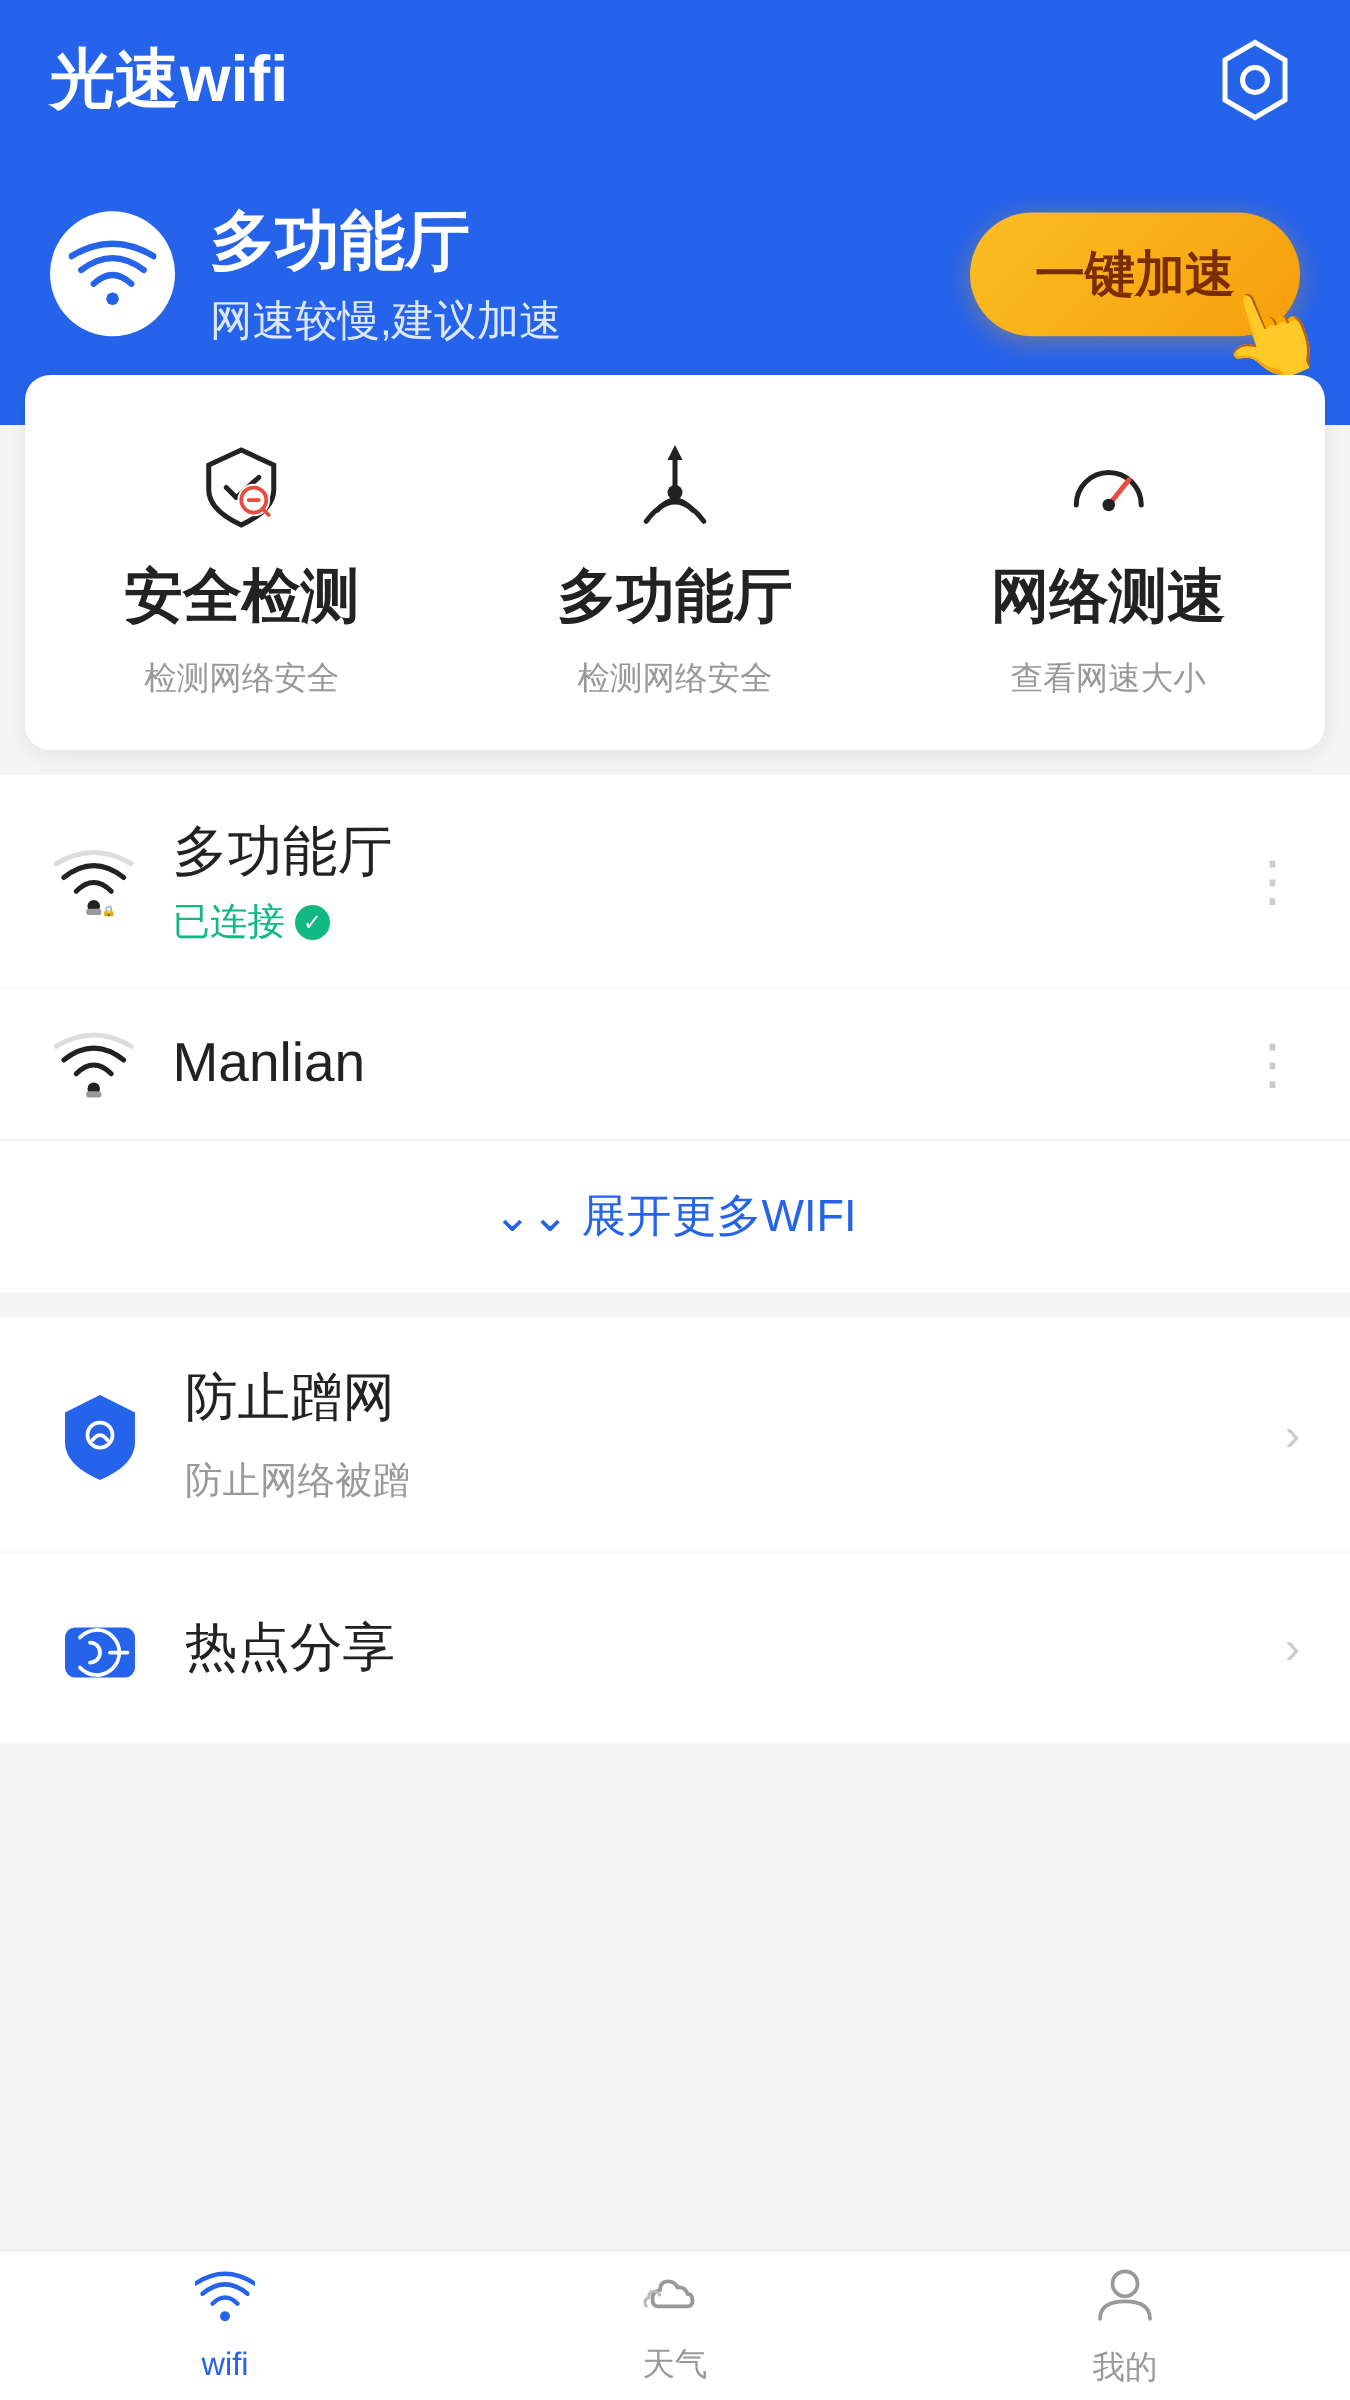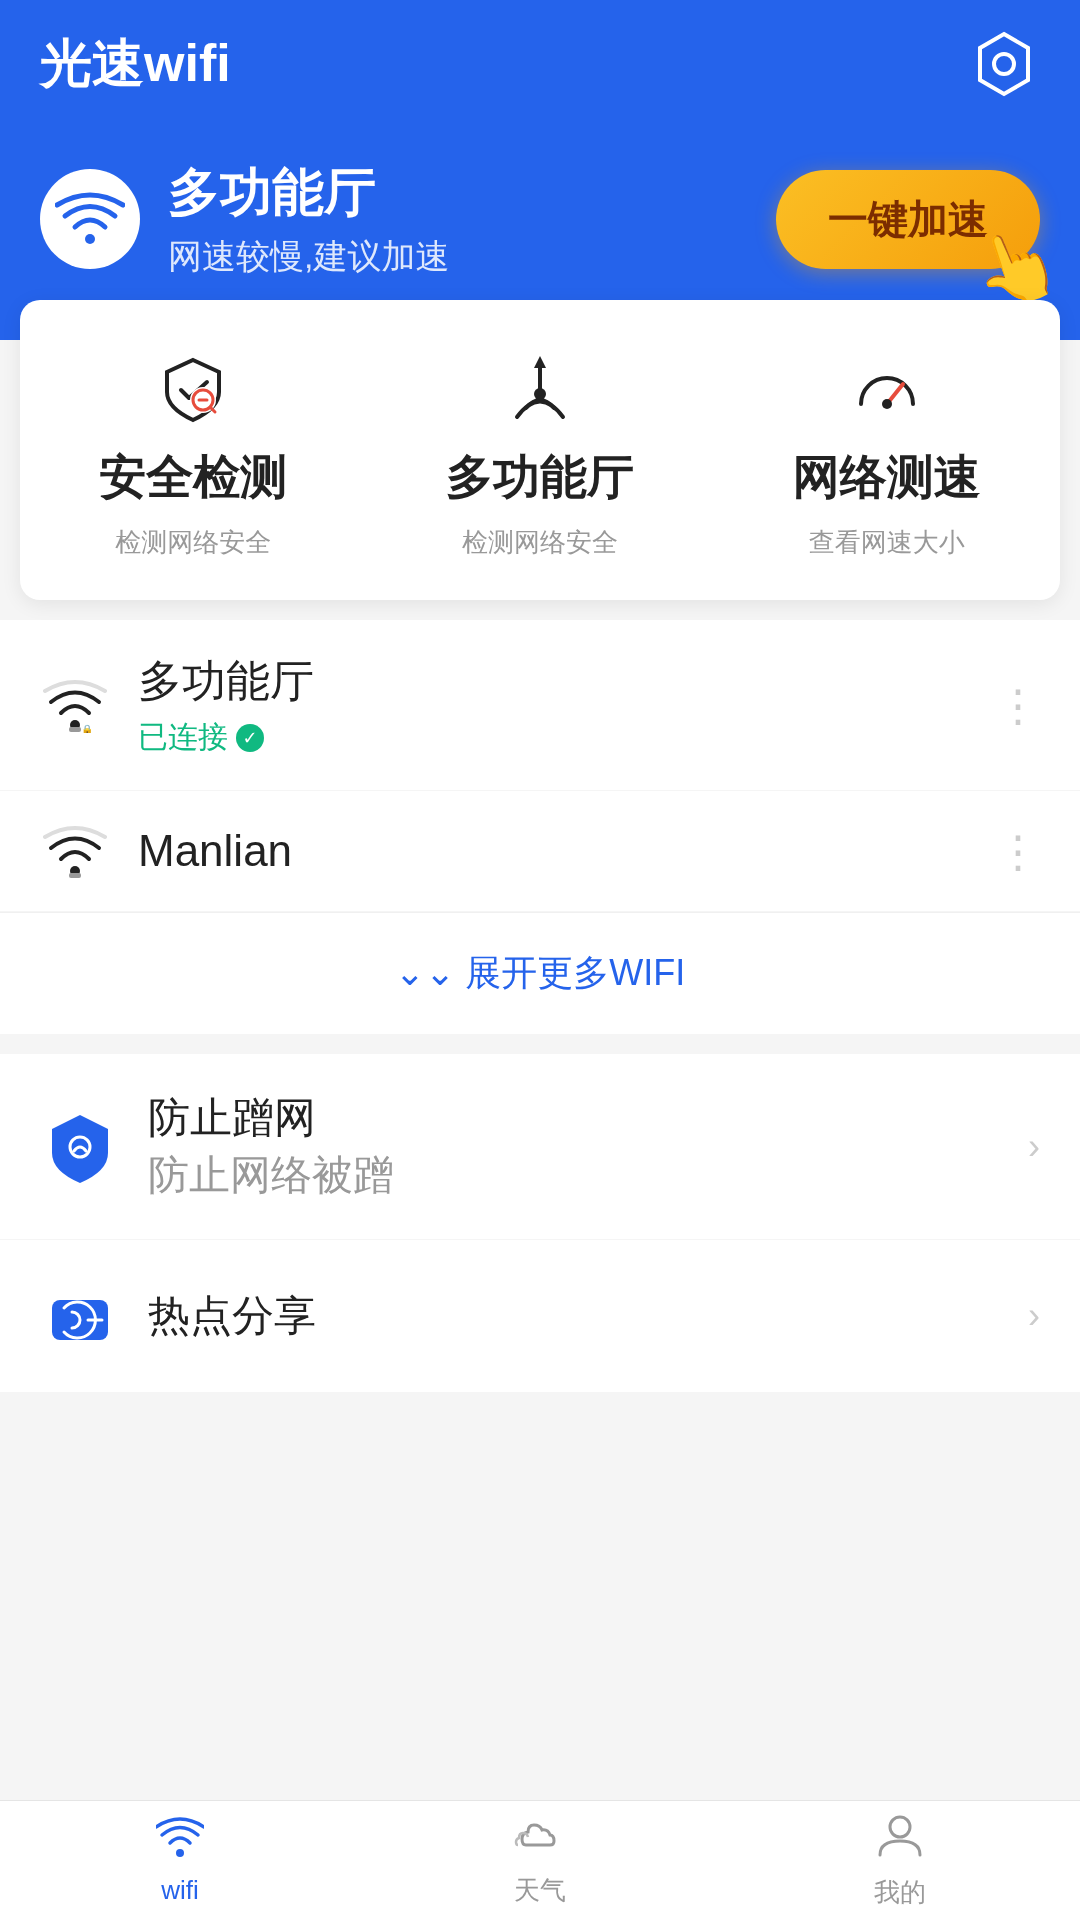--- a/index.html
+++ b/index.html
@@ -226,23 +226,23 @@
     }
     .feature-text {
       flex: 1;
     }
     .feature-title {
       font-size: 42px;
       font-weight: 500;
       color: #222;
     }
     .feature-desc {
-      font-size: 41px;
-      color: #999;
-      margin-top: 2px;
+      font-size: 30px;
+      color: #999;
+      margin-top: 18px;
     }
     .feature-arrow {
       font-size: 36px;
       color: #ccc;
     }
 
     
     .bottom-nav {
       position: fixed;
       bottom: 0;

